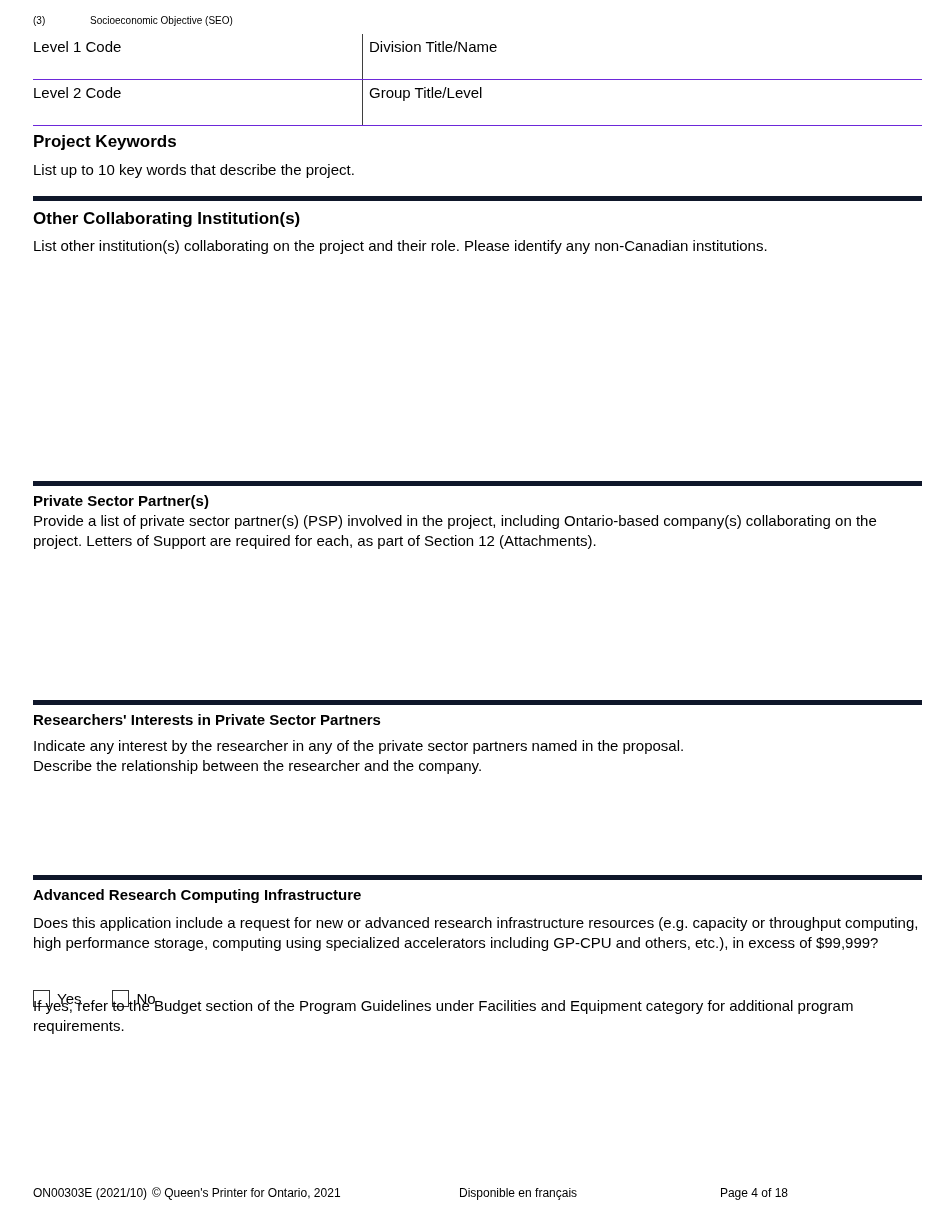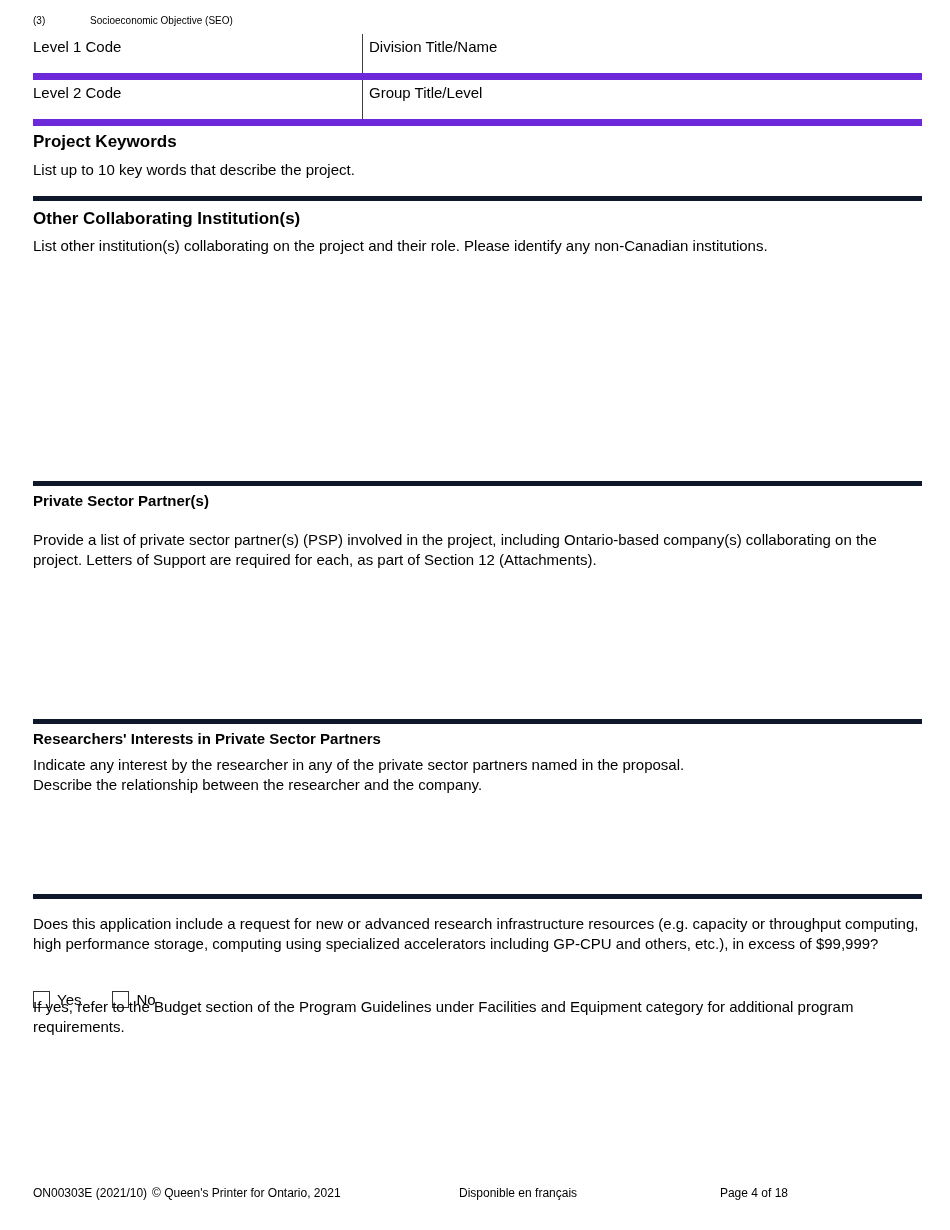--- a/index.html
+++ b/index.html
@@ -23,21 +23,21 @@
     font-size: 10px;
     height: 17px;
     white-space: nowrap;
   }
   .seo-number { display: inline-block; width: 57px; }
   
   .seo-table { margin-top: 2px; }
   .seo-row {
     display: flex;
     height: 46px;
-    border-bottom: 7px solid #6d28d9;
+    border-bottom: 1px solid #6d28d9;
     justify-content: flex-end;
   }
   .seo-cell-left {
     width: 330px;
     border-right: 1px solid #3f3f3f;
     padding: 4px 4px 0 0;
     font-size: 15px;
   }
   .seo-cell-right {
     flex: 1;
@@ -60,21 +60,21 @@
     font-size: 15px;
     line-height: 20px;
   }
   .pk h2 { margin-top: 6px; }
   .pk p { margin-top: 8px; }
   .pk .input-area { height: 16px; }
   .sec-oc { padding-top: 8px; }
   .sec-oc p { margin-top: 7px; }
   .sec-oc .input-area { height: 225px; }
   .sec-ps { padding-top: 6px; }
-  .sec-ps p { margin-top: 20px; }
+  .sec-ps p { margin-top: 1px; }
   .sec-ps .input-area { height: 149px; }
   .sec-ri { padding-top: 6px; }
   .sec-ri .lines { margin-top: 7px; }
   .sec-ri .lines div { font-size: 15px; line-height: 20px; }
   .sec-ri .input-area { height: 99px; }
   .sec-arc { padding-top: 6px; }
   .sec-arc p.q { margin-top: 9px; }
   .checkbox-row {
     margin-top: 12px;
     display: flex;
@@ -157,20 +157,21 @@
   <div class="sec sec-ri">
     <h2 class="h-sm">Researchers' Interests in Private Sector Partners</h2>
     <div class="lines">
       <div>Indicate any interest by the researcher in any of the private sector partners named in the proposal.</div>
       <div>Describe the relationship between the researcher and the company.</div>
     </div>
     <div class="input-area"></div>
   </div>
 
   <div class="sec sec-arc">
+    <h2 class="h-sm">Advanced Research Computing Infrastructure</h2>
     <p class="q">Does this application include a request for new or advanced research infrastructure resources (e.g. capacity or throughput computing, high performance storage, computing using specialized accelerators including GP-CPU and others, etc.), in excess of $99,999?</p>
     <div class="checkbox-row">
       <div class="cb-group">
         <span class="checkbox"></span>
         <span class="cb-label">Yes</span>
       </div>
       <div class="cb-group">
         <span class="checkbox"></span>
         <span class="cb-label">No</span>
       </div>

